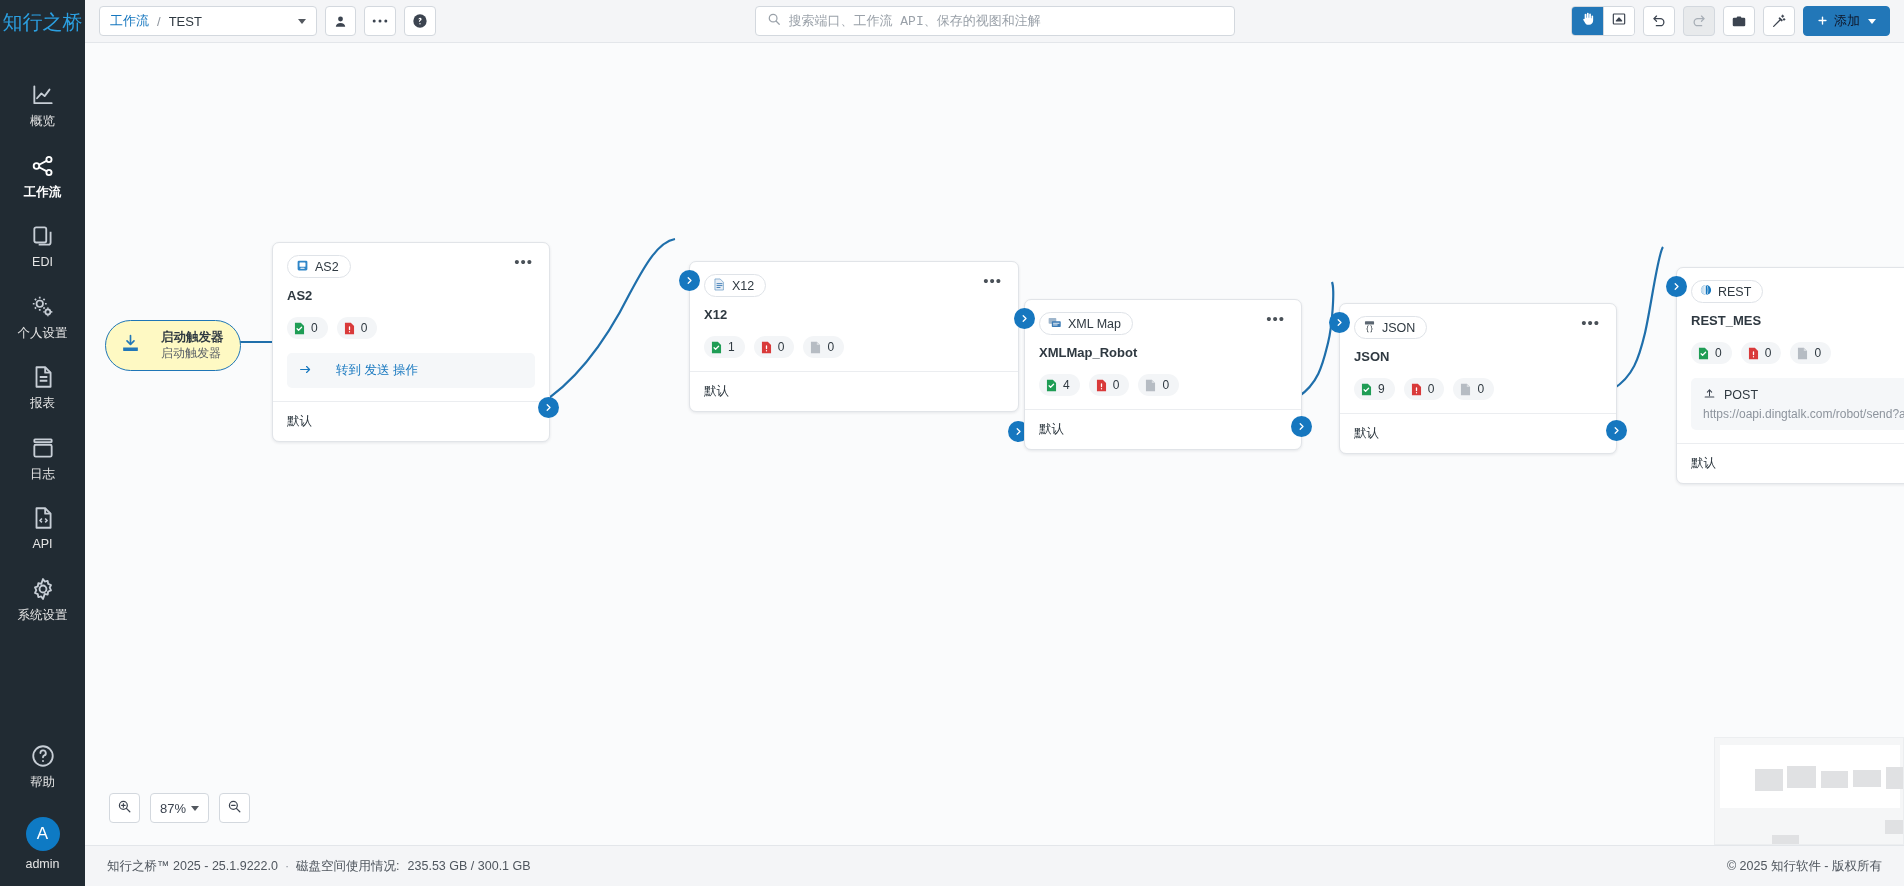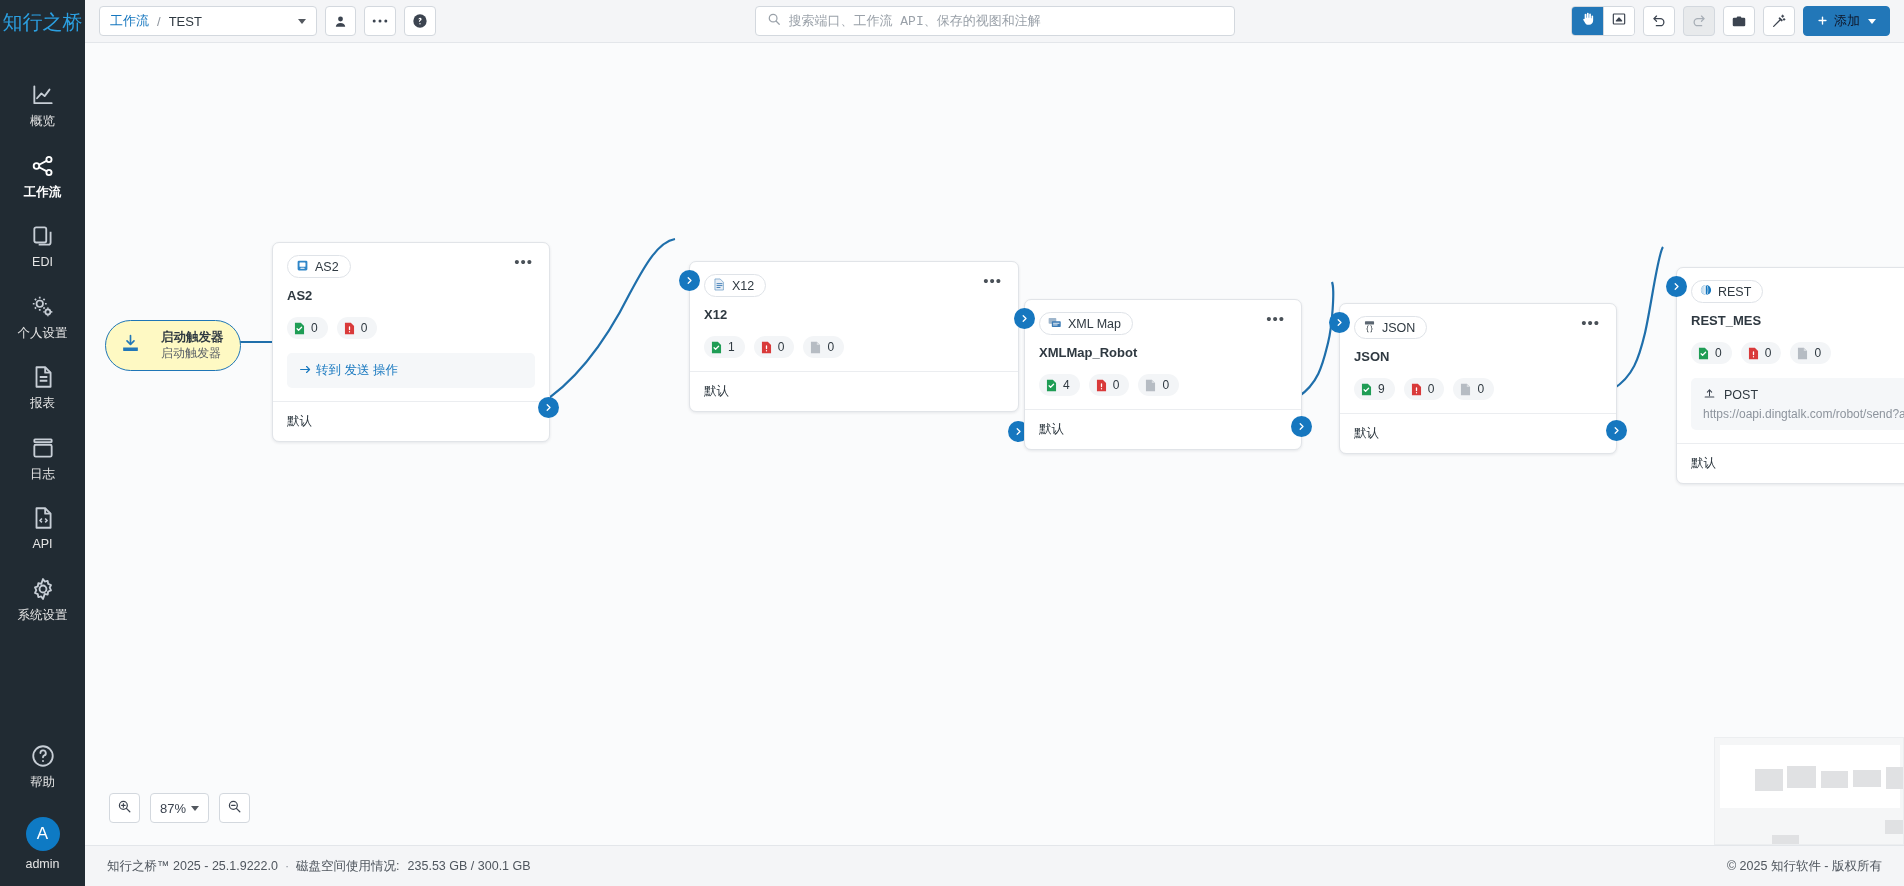--- a/index.html
+++ b/index.html
@@ -135,21 +135,21 @@
   .node-title { font-size: 13px; font-weight: bold; color: #2f3941; margin-top: 10px; }
   .counts { display: flex; gap: 9px; margin-top: 14px; }
   .count {
     display: inline-flex; align-items: center; gap: 6px; height: 22px;
     padding: 0 10px 0 7px; border-radius: 11px; background: #f3f5f7;
     font-size: 12px; color: #2f3941;
   }
   .count svg { display: block; }
   .subrow {
     margin-top: 14px; background: #f5f7f9; border-radius: 5px;
-    padding: 9px 12px; display: flex; align-items: center; gap: 4px;
+    padding: 9px 12px; display: flex; align-items: center; gap: 24px;
     font-size: 12.5px; color: #1677bf; cursor: pointer;
   }
   .subrow.url { flex-direction: column; align-items: flex-start; gap: 4px; cursor: pointer; }
   .subrow .post-line { display: flex; align-items: center; gap: 8px; color: #2f3941; font-size: 12.5px; }
   .subrow .url-line { color: #8d949d; font-size: 12px; white-space: nowrap; overflow: hidden; }
   .node-foot {
     border-top: 1px solid #ebedf0; padding: 11px 14px; font-size: 12.5px;
     color: #2f3941; position: relative; min-height: 40px; display: flex; align-items: center;
   }
   .node-foot.mid { border-top: 1px solid #ebedf0; }

